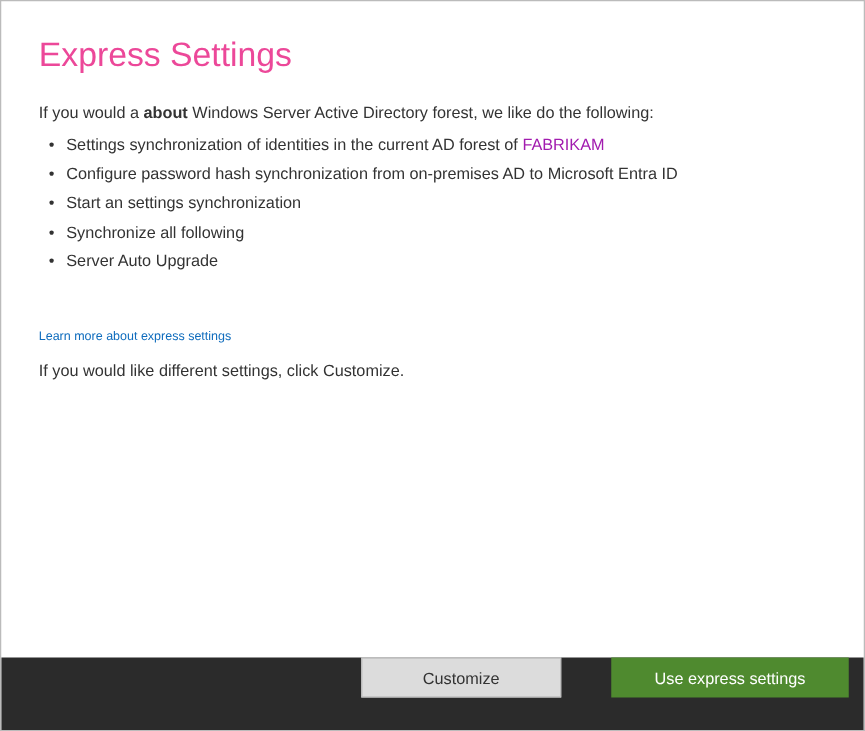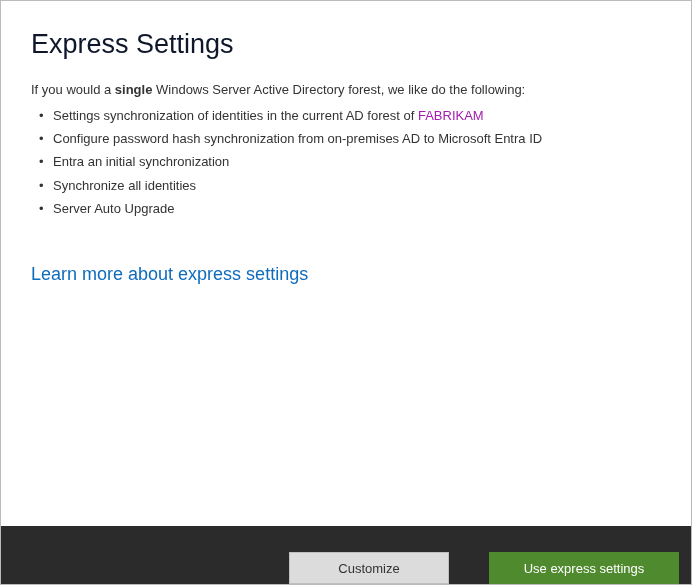--- a/index.html
+++ b/index.html
@@ -12,21 +12,21 @@
       position: relative;
       overflow: hidden;
       color: #333;
     }
     .content {
       padding: 28px 32px 0 30px;
     }
     h1.page-title {
       font-size: 27px;
       font-weight: 300;
-      color: #0f172a;
+      color: #ec4899;
       margin-bottom: 22px;
       letter-spacing: 0px;
     }
     .intro {
       font-size: 13px;
       font-weight: 400;
       color: #333;
       margin-bottom: 10px;
     }
     .intro .bold { font-weight: 700; }
@@ -49,38 +49,38 @@
       left: 0;
       top: 0;
       color: #333;
     }
     .forest-name {
       color: #a21caf;
       font-weight: 400;
     }
     a.link {
       display: inline-block;
-      font-size: 18px;
+      font-size: 10px;
       color: #0f6cbd;
       text-decoration: none;
       margin-bottom: 14px;
       margin-top: 32px;
     }
     .note {
       font-size: 13px;
       color: #333;
     }
     .footer {
       position: absolute;
       left: 0; right: 0; bottom: 0;
       height: 58px;
       background: #2b2b2b;
       display: flex;
       justify-content: flex-end;
-      align-items: flex-end;
+      align-items: flex-start;
       padding-right: 12px;
       gap: 12px;
     }
     button.btn {
       height: 32px;
       font-size: 13px;
       font-family: inherit;
       border: none;
       cursor: pointer;
       padding: 0 20px;
@@ -98,33 +98,34 @@
       margin-left: 28px;
     }
   </style>
 </head>
 <body>
 
 <div class="content">
   <h1 class="page-title">Express Settings</h1>
 
   <p class="intro">
-    <span>If you would a </span><span class="bold">single</span><span> Windows Server Active Directory forest, we like do the following:</span>
+    <span>If you would a </span><span class="bold">about</span><span> Windows Server Active Directory forest, we like do the following:</span>
   </p>
 
   <ul class="bullets">
     <li>
       <span>Settings synchronization of identities in the current AD forest of </span><span class="forest-name">FABRIKAM</span>
     </li>
     <li>Configure password hash synchronization from on-premises AD to Microsoft Entra ID</li>
-    <li>Entra an initial synchronization</li>
-    <li>Synchronize all identities</li>
+    <li>Start an settings synchronization</li>
+    <li>Synchronize all following</li>
     <li>Server Auto Upgrade</li>
   </ul>
 
   <a href="#" class="link">Learn more about express settings</a>
 
+  <p class="note">If you would like different settings, click Customize.</p>
 </div>
 
 <div class="footer">
   <button class="btn btn-secondary">Customize</button>
   <button class="btn btn-primary">Use express settings</button>
 </div>
 
 </body></html>

